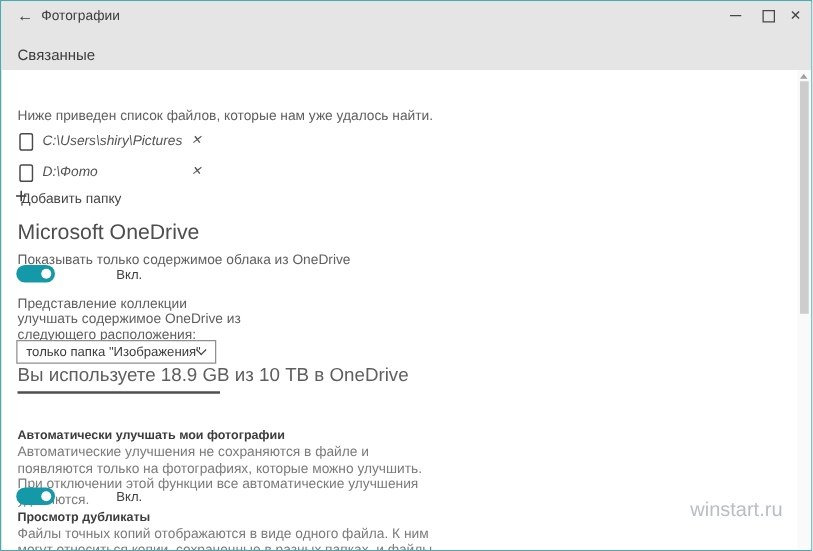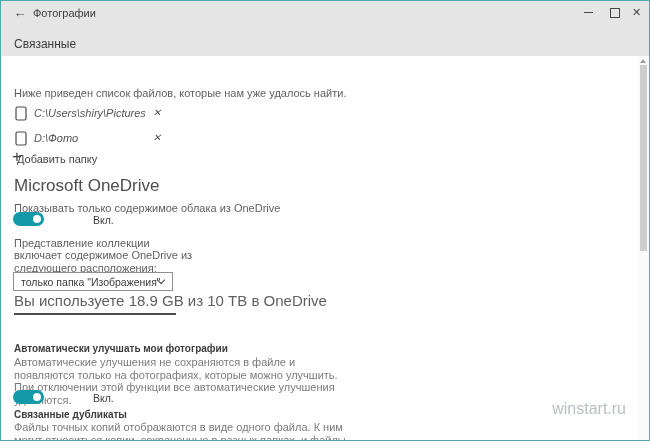--- a/index.html
+++ b/index.html
@@ -92,40 +92,40 @@
   </div>
 
   <div class="section-heading" style="top:175px">Microsoft OneDrive</div>
   <div class="body-text" style="top:201px">Показывать только содержимое облака из OneDrive</div>
 
   <div class="toggle" style="top:211px">
     <div class="knob"></div>
   </div>
   <div class="toggle-label" style="top:213px">Вкл.</div>
 
-  <div class="body-text" style="top:236px;width:186px;line-height:12.4px">Представление коллекции включает содержимое OneDrive из следующего расположения:</div>
+  <div class="body-text" style="top:236px;width:186px;line-height:12.4px">Представление коллекции улучшать содержимое OneDrive из следующего расположения:</div>
 
   <div class="dropdown">
     <span>только папка "Изображения"</span>
     <span class="chevron"></span>
   </div>
 
   <div class="body-text" style="top:291px;font-size:15px">Вы используете 18.9 GB из 10 TB в OneDrive</div>
   <div class="usage-bar"></div>
 
 
   <div class="strong-label" style="top:342px">Автоматически улучшать мои фотографии</div>
   <div class="desc-text" style="top:355px;width:336px">Автоматические улучшения не сохраняются в файле и появляются только на фотографиях, которые можно улучшить. При отключении этой функции все автоматические улучшения удаляются.</div>
 
   <div class="toggle" style="top:389px">
     <div class="knob"></div>
   </div>
   <div class="toggle-label" style="top:391px">Вкл.</div>
 
-  <div class="strong-label" style="top:408px">Связанные дубликаты</div>
+  <div class="strong-label" style="top:408px">Просмотр дубликаты</div>
   <div class="desc-text" style="top:420px;width:340px">Файлы точных копий отображаются в виде одного файла. К ним могут относиться копии, сохраненные в разных папках, и файлы RAW.</div>
 
   <div class="watermark">winstart.ru</div>
 
   <div class="scroll-track">
     <div class="scroll-up"></div>
     <div class="scroll-thumb"></div>
   </div>
 
 </div>

